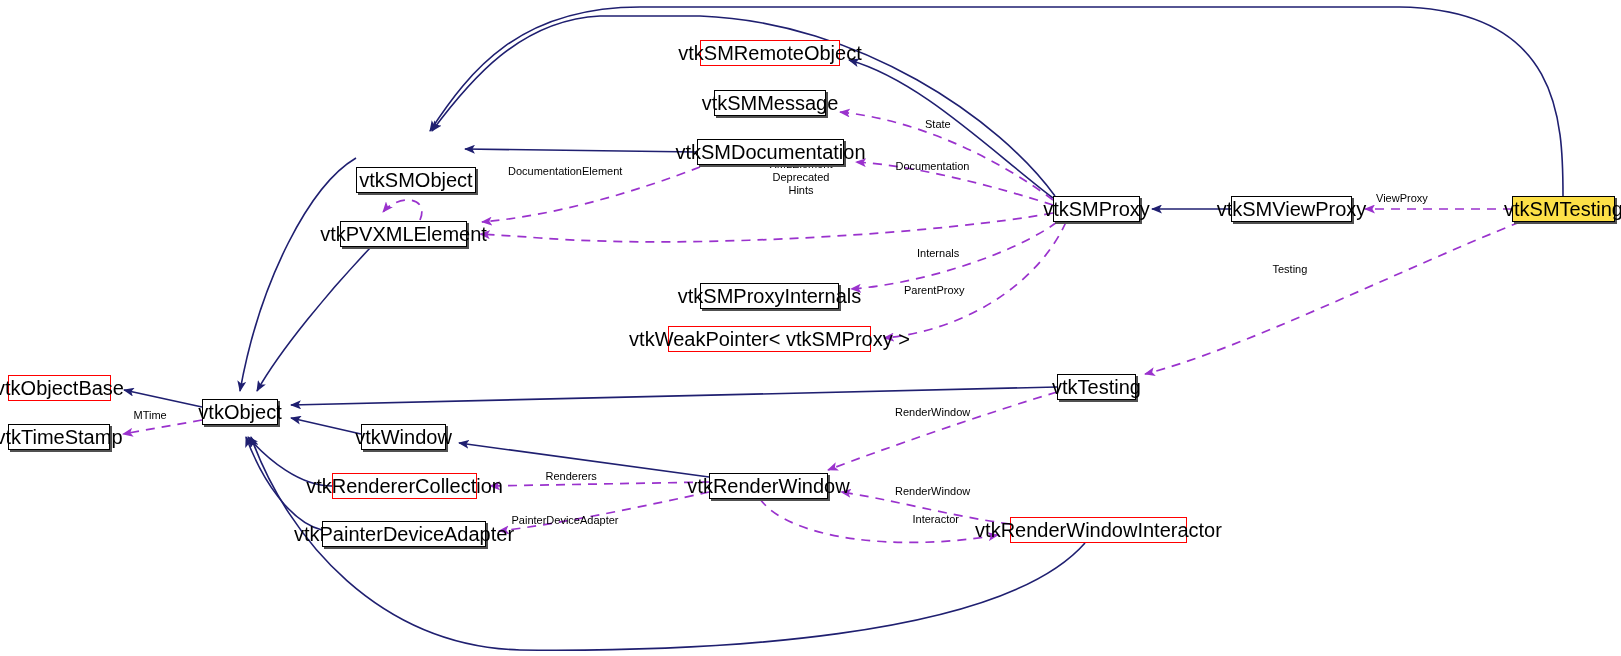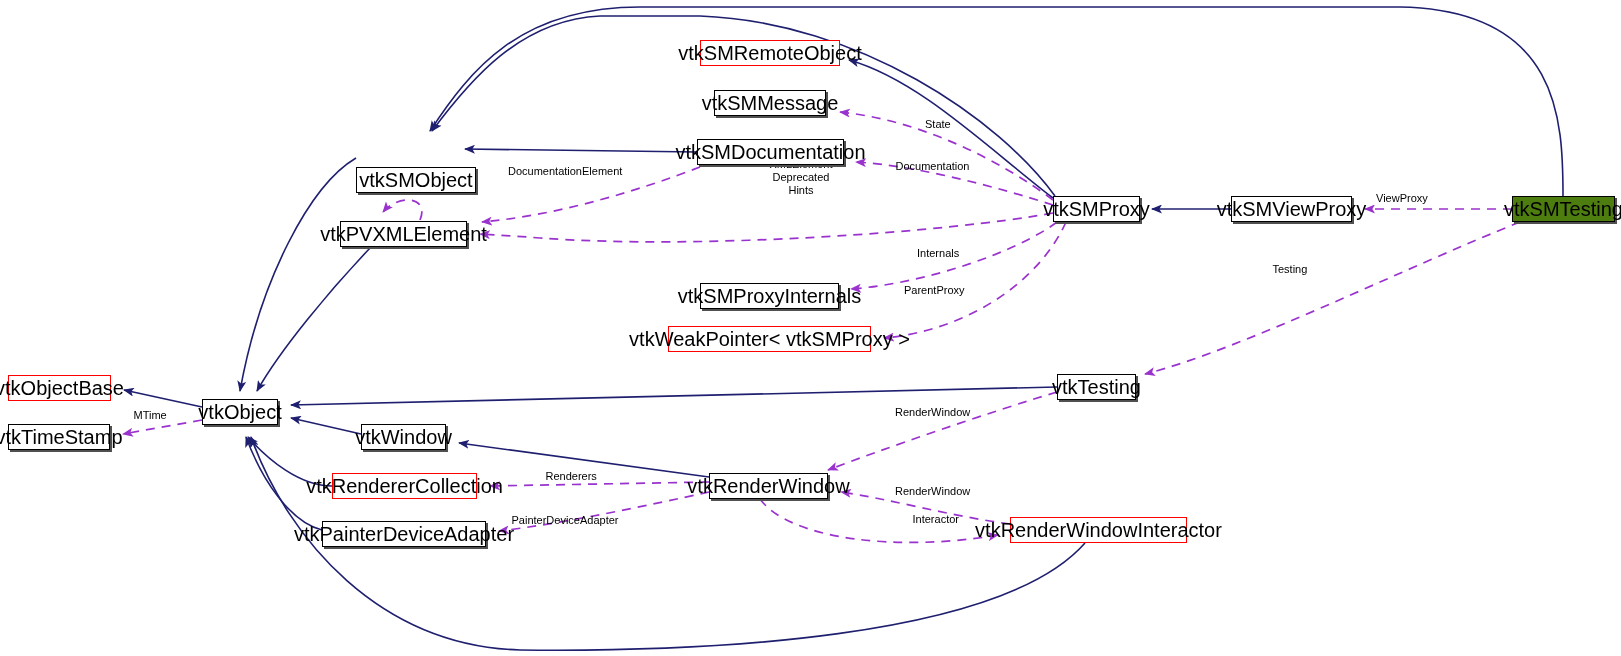--- a/index.html
+++ b/index.html
@@ -29,21 +29,21 @@
   }
   
   .node.shadow{
     box-shadow:2px 2px 0 0 #505050;
   }
   .node.redborder{
     border:1px solid #ff0000;
     box-shadow:none;
   }
   .node.current{
-    background:#4d7c0f;
+    background:#fde047;
     border:1px solid #000000;
     box-shadow:2px 2px 0 0 #505050;
   }
   .edge-label{
     position:absolute;
     font-size:11px;
     color:#000000;
     white-space:nowrap;
     line-height:1.18;
     z-index:4;

